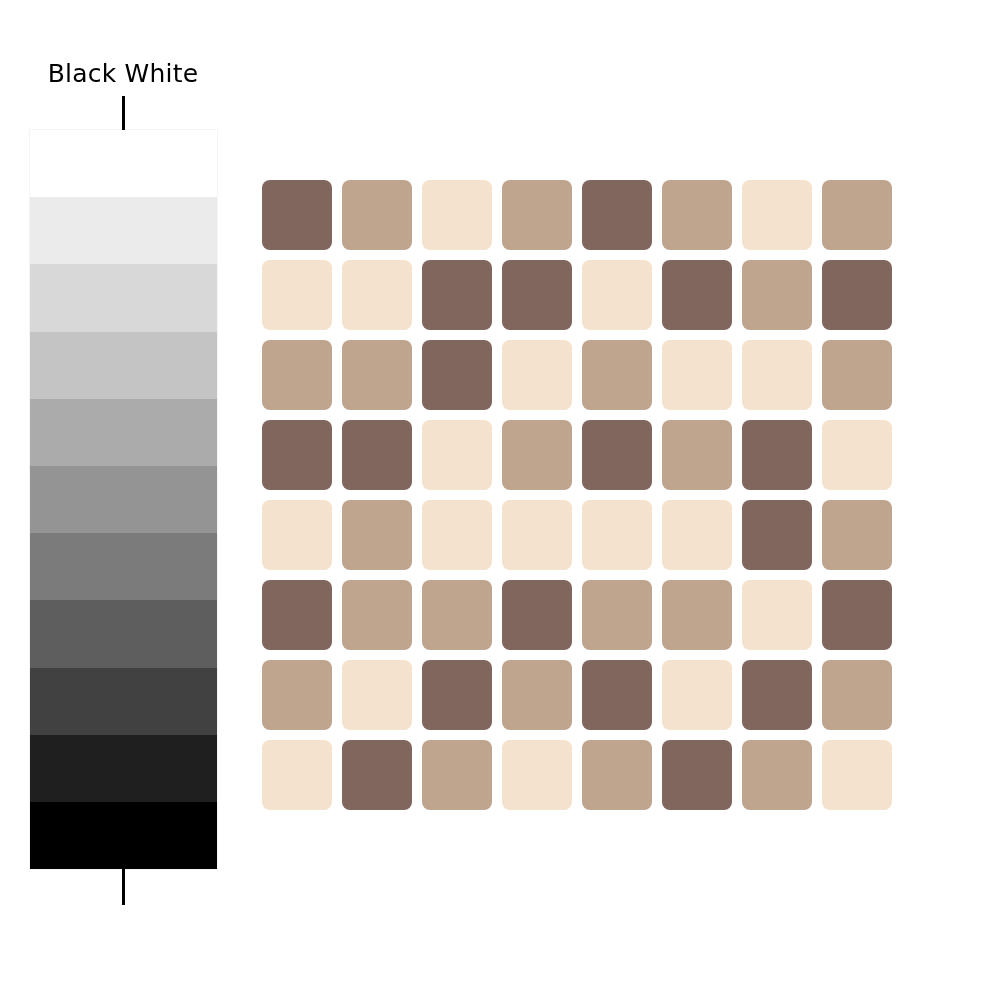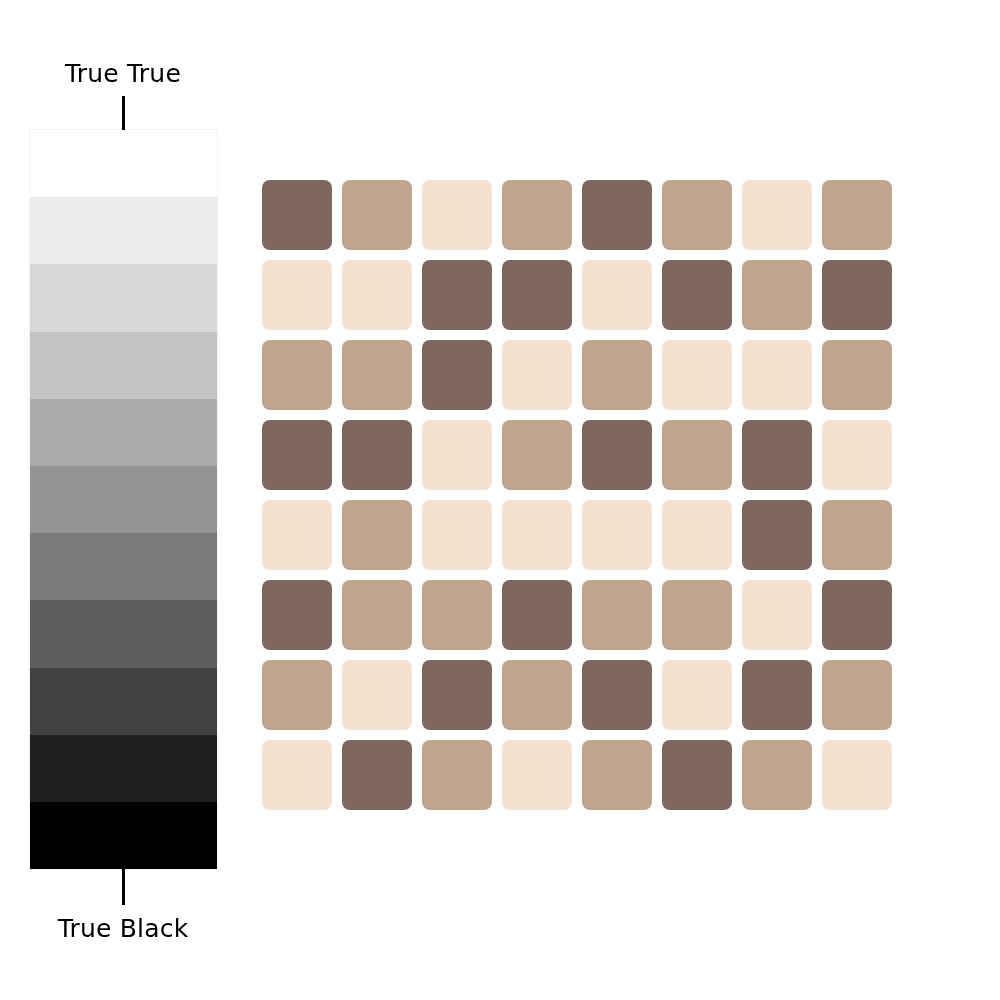--- a/index.html
+++ b/index.html
@@ -109,41 +109,40 @@
     border-radius: 8px;
   }
 </style>
 </head>
 <body>
 
 <div id="stage">
 
   <div id="gray-panel">
 
-    <div id="label-true-white">True True</div>
+    <div id="label-true-white">Black White</div>
 
     <div id="leader-top"></div>
 
     <div id="gray-ramp">
         <div class="gray-band" style="background: rgb(255, 255, 255);"></div>
         <div class="gray-band" style="background: rgb(235, 235, 235);"></div>
         <div class="gray-band" style="background: rgb(216, 216, 216);"></div>
         <div class="gray-band" style="background: rgb(196, 196, 196);"></div>
         <div class="gray-band" style="background: rgb(171, 171, 171);"></div>
         <div class="gray-band" style="background: rgb(148, 148, 148);"></div>
         <div class="gray-band" style="background: rgb(123, 123, 123);"></div>
         <div class="gray-band" style="background: rgb(94, 94, 94);"></div>
         <div class="gray-band" style="background: rgb(65, 65, 65);"></div>
         <div class="gray-band" style="background: rgb(31, 31, 31);"></div>
         <div class="gray-band" style="background: rgb(0, 0, 0);"></div>
       </div>
 
     <div id="leader-bottom"></div>
 
-    <div id="label-true-black">True Black</div>
 
   </div>
 
   <div id="swatch-grid">
       <div class="swatch" style="background: rgb(128, 103, 94);"></div>
       <div class="swatch" style="background: rgb(191, 165, 142);"></div>
       <div class="swatch" style="background: rgb(245, 226, 206);"></div>
       <div class="swatch" style="background: rgb(191, 165, 142);"></div>
       <div class="swatch" style="background: rgb(128, 103, 94);"></div>
       <div class="swatch" style="background: rgb(191, 165, 142);"></div>

